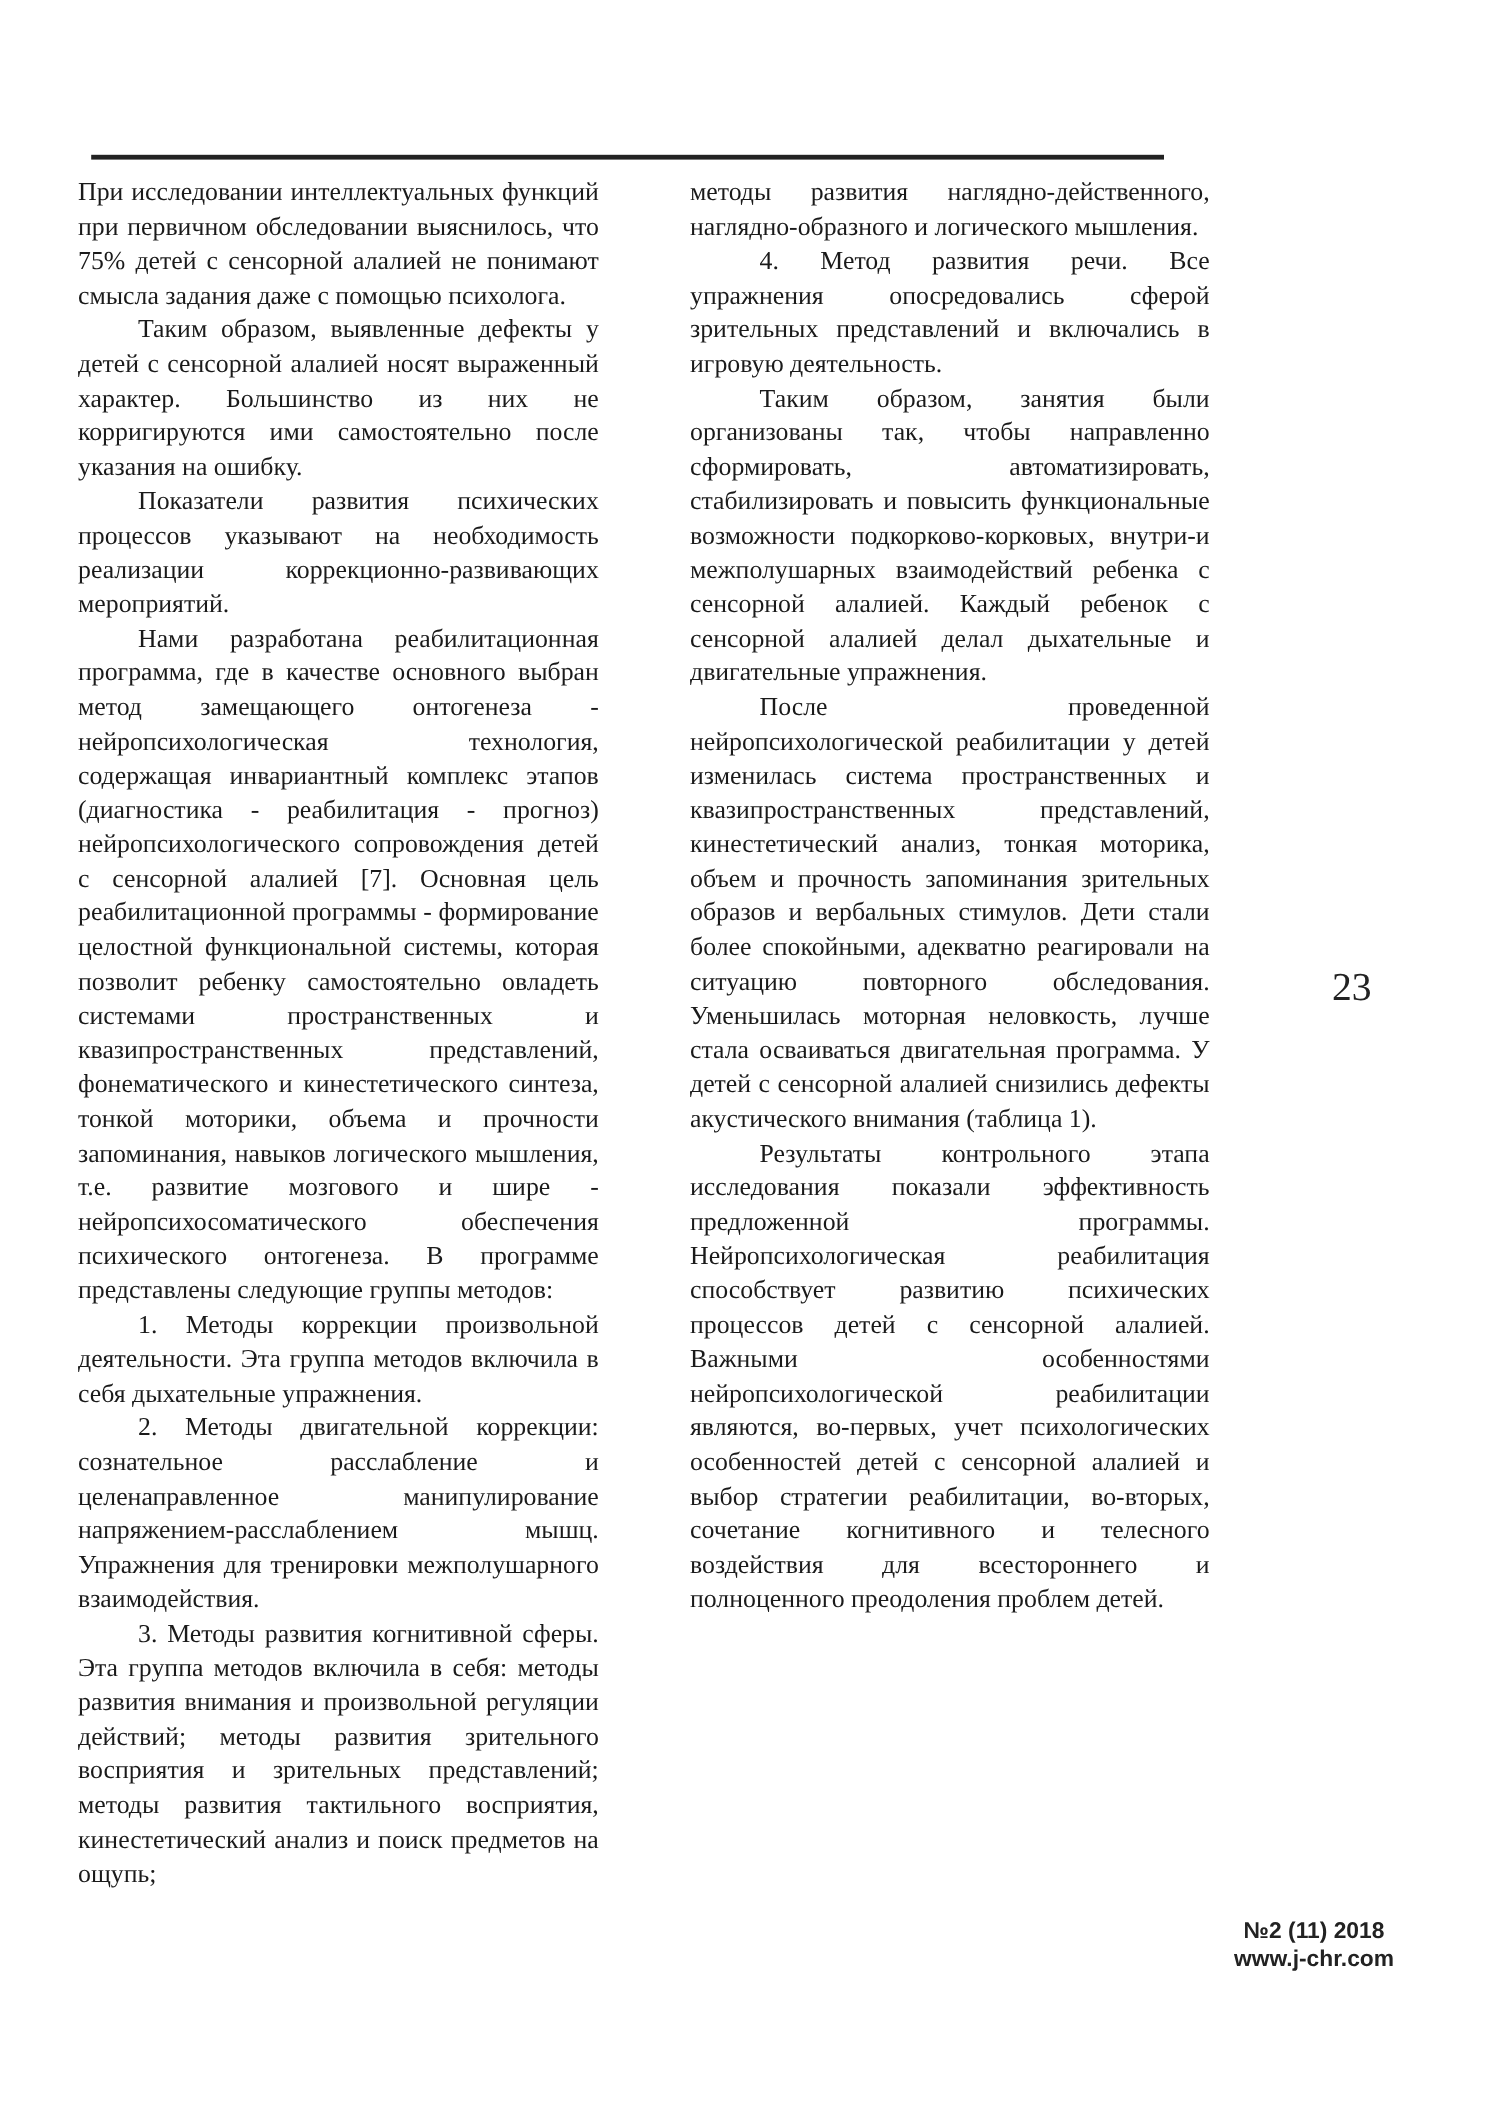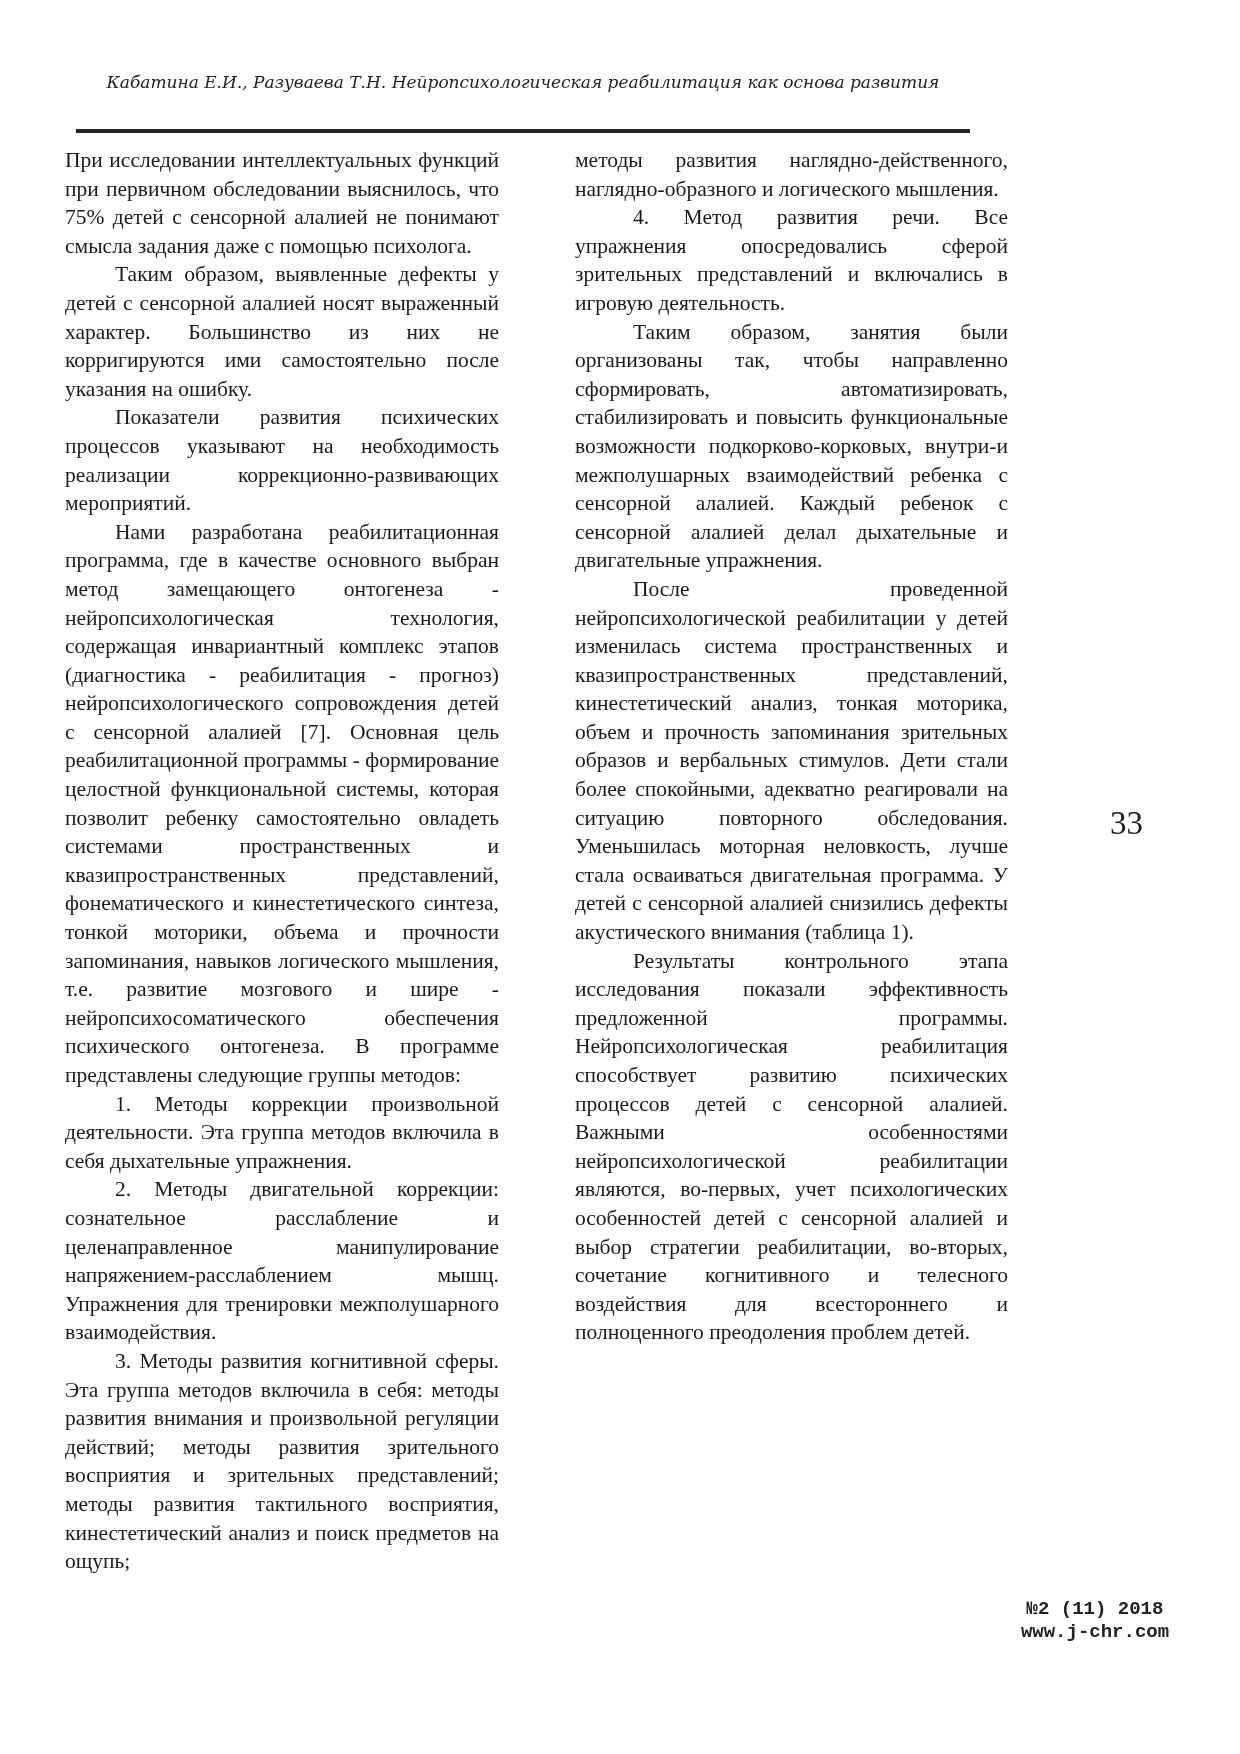--- a/index.html
+++ b/index.html
@@ -23,29 +23,28 @@
   .col p { margin: 0; text-indent: 0; }
   .col p.ind { text-indent: 50px; }
   .col p.ind2 { text-indent: 58px; }
   .page-number {
     position: absolute; left: 1110px; top: 805px; font-size: 33px;
     font-family: "Liberation Serif", serif; color: #222;
   }
   .issue {
     position: absolute; left: 1000px; width: 190px; top: 1598px; text-align: center;
     font-weight: bold; font-size: 19px; line-height: 23px; color: #222;
-    font-family: Liberation Mono, monospace;
+    font-family: Liberation Sans, sans-serif;
   }
   .issue span { display: block; }
 </style>
 </head>
 <body>
 
 <div class="running-head">
-  <span>Кабатина Е.И., Разуваева Т.Н. Нейропсихологическая реабилитация как основа развития</span>
 </div>
 <div class="rule"></div>
 
 <div class="col left">
   <p>При исследовании интеллектуальных функций при первичном обследовании выяснилось, что 75% детей с сенсорной алалией не понимают смысла задания даже с помощью психолога.</p>
   <p class="ind">Таким образом, выявленные дефекты у детей с сенсорной алалией носят выраженный характер. Большинство из них не корригируются ими самостоятельно после указания на ошибку.</p>
   <p class="ind">Показатели развития психических процессов указывают на необходимость реализации коррекционно-развивающих мероприятий.</p>
   <p class="ind">Нами разработана реабилитационная программа, где в качестве основного выбран метод замещающего онтогенеза - нейропсихологическая технология, содержащая инвариантный комплекс этапов (диагностика - реабилитация - прогноз) нейропсихологического сопровождения детей с сенсорной алалией [7]. Основная цель реабилитационной программы - формирование целостной функциональной системы, которая позволит ребенку самостоятельно овладеть системами пространственных и квазипространственных представлений, фонематического и кинестетического синтеза, тонкой моторики, объема и прочности запоминания, навыков логического мышления, т.е. развитие мозгового и шире - нейропсихосоматического обеспечения психического онтогенеза. В программе представлены следующие группы методов:</p>
   <p class="ind">1. Методы коррекции произвольной деятельности. Эта группа методов включила в себя дыхательные упражнения.</p>
   <p class="ind">2. Методы двигательной коррекции: сознательное расслабление и целенаправленное манипулирование напряжением-расслаблением мышц. Упражнения для тренировки межполушарного взаимодействия.</p>
@@ -53,18 +52,18 @@
 </div>
 
 <div class="col right">
   <p>методы развития наглядно-действенного, наглядно-образного и логического мышления.</p>
   <p class="ind2">4. Метод развития речи. Все упражнения опосредовались сферой зрительных представлений и включались в игровую деятельность.</p>
   <p class="ind2">Таким образом, занятия были организованы так, чтобы направленно сформировать, автоматизировать, стабилизировать и повысить функциональные возможности подкорково-корковых, внутри-и межполушарных взаимодействий ребенка с сенсорной алалией. Каждый ребенок с сенсорной алалией делал дыхательные и двигательные упражнения.</p>
   <p class="ind2">После проведенной нейропсихологической реабилитации у детей изменилась система пространственных и квазипространственных представлений, кинестетический анализ, тонкая моторика, объем и прочность запоминания зрительных образов и вербальных стимулов. Дети стали более спокойными, адекватно реагировали на ситуацию повторного обследования. Уменьшилась моторная неловкость, лучше стала осваиваться двигательная программа. У детей с сенсорной алалией снизились дефекты акустического внимания (таблица 1).</p>
   <p class="ind2">Результаты контрольного этапа исследования показали эффективность предложенной программы. Нейропсихологическая реабилитация способствует развитию психических процессов детей с сенсорной алалией. Важными особенностями нейропсихологической реабилитации являются, во-первых, учет психологических особенностей детей с сенсорной алалией и выбор стратегии реабилитации, во-вторых, сочетание когнитивного и телесного воздействия для всестороннего и полноценного преодоления проблем детей.</p>
 </div>
 
-<div class="page-number">33</div>
+<div class="page-number">23</div>
 
 <div class="issue">
   <span>№2 (11) 2018</span>
   <span>www.j-chr.com</span>
 </div>
 
 </body></html>

